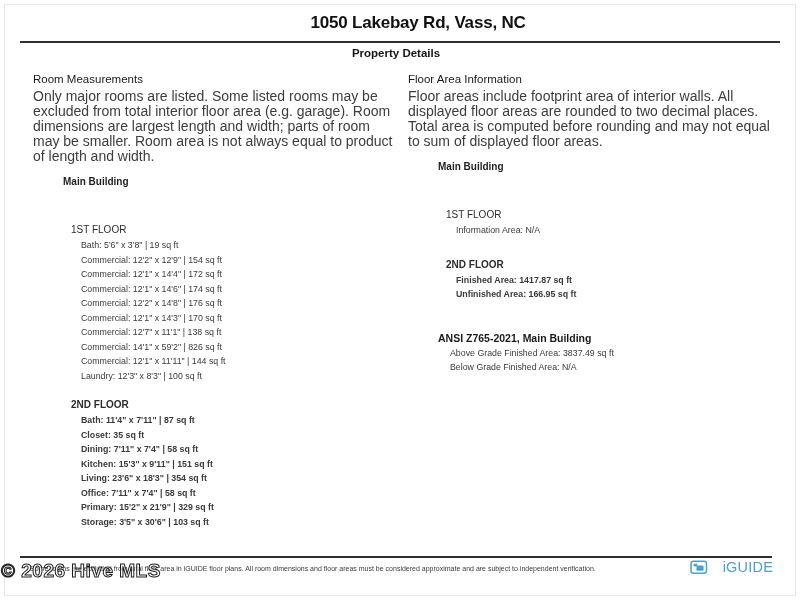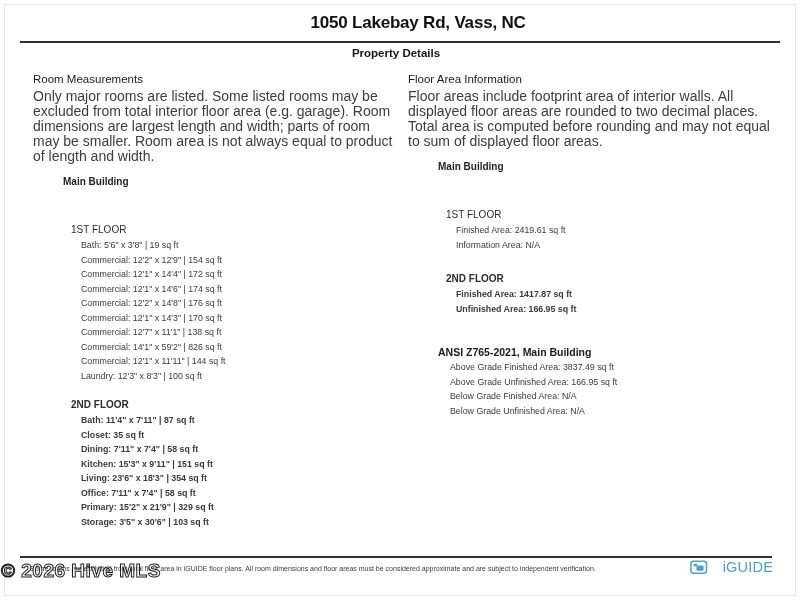--- a/index.html
+++ b/index.html
@@ -187,41 +187,38 @@
   <section class="col col-right">
     <div class="section-heading">Floor Area Information</div>
     <div class="section-desc">Floor areas include footprint area of interior walls. All displayed floor areas are rounded to two decimal places. Total area is computed before rounding and may not equal to sum of displayed floor areas.</div>
 
     <div class="building">
       <div class="building-name">Main Building</div>
 
       <div class="floor">
         <div class="floor-name">1ST FLOOR</div>
         <div class="entries">
-          <div class="entry">Finished Area: 2419.61 sq ft</div>
           <div class="entry">Information Area: N/A</div>
         </div>
       </div>
 
       <div class="floor">
         <div class="floor-name">2ND FLOOR</div>
         <div class="entries">
           <div class="entry">Finished Area: 1417.87 sq ft</div>
           <div class="entry">Unfinished Area: 166.95 sq ft</div>
         </div>
       </div>
     </div>
 
     <div class="ansi-block">
       <div class="ansi-heading">ANSI Z765-2021, Main Building</div>
       <div class="entries">
         <div class="entry">Above Grade Finished Area: 3837.49 sq ft</div>
-        <div class="entry">Above Grade Unfinished Area: 166.95 sq ft</div>
         <div class="entry">Below Grade Finished Area: N/A</div>
-        <div class="entry">Below Grade Unfinished Area: N/A</div>
       </div>
     </div>
   </section>
 
   <div class="footer-rule"></div>
   <div class="footer-disclaimer">Some rooms are excluded from total floor area in iGUIDE floor plans. All room dimensions and floor areas must be considered approximate and are subject to independent verification.</div>
 
   <div class="iguide-logo">
     <span>
       <svg width="18" height="16" viewBox="0 0 18 16">

